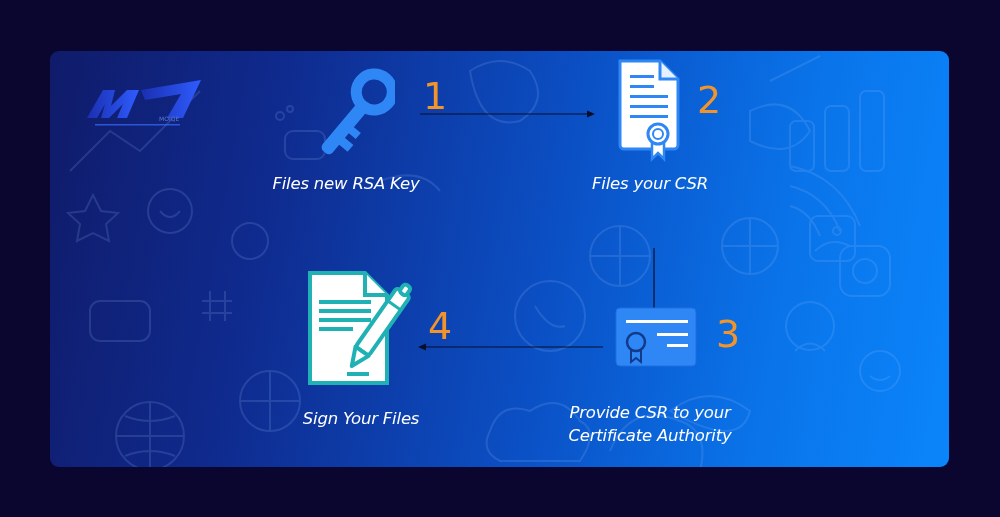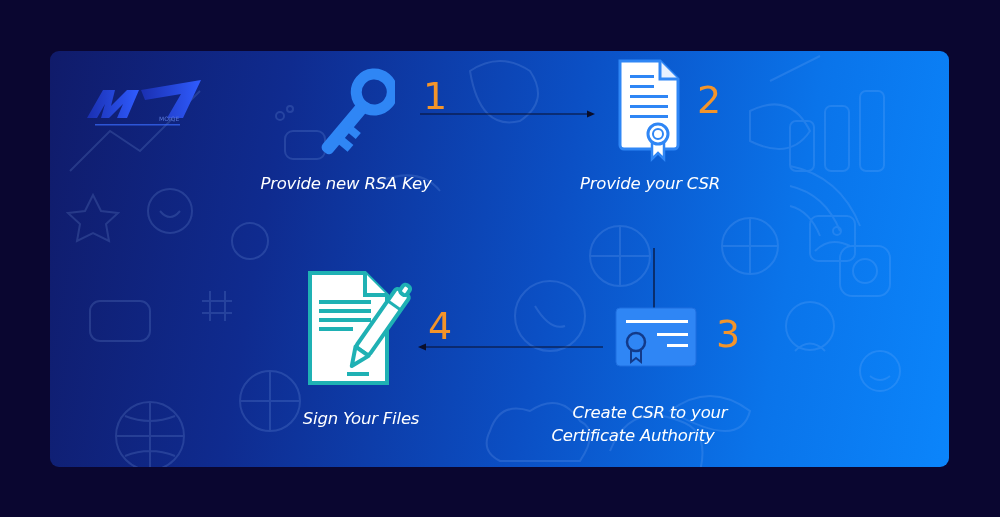--- a/index.html
+++ b/index.html
@@ -106,52 +106,52 @@
   <div>
     <svg class="step-icon" style="left:265px; top:12px;" width="80" height="104" viewBox="0 0 80 104">
       <g transform="rotate(40 40 52)">
         <circle cx="40" cy="22" r="18" fill="none" stroke="#2f86f5" stroke-width="11"></circle>
         <rect x="34" y="38" width="13" height="62" rx="5" fill="#2f86f5"></rect>
         <rect x="44" y="62" width="12" height="8" fill="#2f86f5"></rect>
         <rect x="44" y="76" width="14" height="9" fill="#2f86f5"></rect>
       </g>
     </svg>
     <div class="num" style="left:373px; top:26px;">1</div>
-    <div class="label" style="left:186px; top:123px; width:220px;">Provide new RSA Key</div>
+    <div class="label" style="left:186px; top:123px; width:220px;">Files new RSA Key</div>
   </div>
 
   <div>
     <svg class="step-icon" style="left:566px; top:8px;" width="66" height="106" viewBox="0 0 66 106">
       <path d="M4 2 H44 L62 20 V86 a4 4 0 0 1 -4 4 H8 a4 4 0 0 1 -4 -4 Z" fill="#ffffff" stroke="#2f86f5" stroke-width="3"></path>
       <path d="M44 2 V20 H62" fill="#e7f0ff" stroke="#2f86f5" stroke-width="3"></path>
       <rect x="14" y="16" width="24" height="3" fill="#2f86f5"></rect>
       <rect x="14" y="26" width="24" height="3" fill="#2f86f5"></rect>
       <rect x="14" y="36" width="38" height="3" fill="#2f86f5"></rect>
       <rect x="14" y="46" width="38" height="3" fill="#2f86f5"></rect>
       <rect x="14" y="56" width="38" height="3" fill="#2f86f5"></rect>
       <path d="M36 80 L36 100 L42 94 L48 100 L48 80Z" fill="#ffffff" stroke="#2f86f5" stroke-width="2.5"></path>
       <circle cx="42" cy="75" r="10" fill="#ffffff" stroke="#2f86f5" stroke-width="3"></circle>
       <circle cx="42" cy="75" r="5" fill="none" stroke="#2f86f5" stroke-width="2"></circle>
     </svg>
     <div class="num" style="left:647px; top:30px;">2</div>
-    <div class="label" style="left:505px; top:123px; width:190px;">Provide your CSR</div>
+    <div class="label" style="left:505px; top:123px; width:190px;">Files your CSR</div>
   </div>
 
   <div>
     <svg class="step-icon" style="left:565px; top:255px;" width="84" height="62" viewBox="0 0 84 62">
       <rect x="1" y="2" width="80" height="58" rx="4" fill="#2f86f5" stroke="#1f6fe0" stroke-width="1"></rect>
       <rect x="11" y="14" width="62" height="3" fill="#ffffff"></rect>
       <rect x="42" y="27" width="31" height="3" fill="#ffffff"></rect>
       <rect x="52" y="38" width="21" height="3" fill="#ffffff"></rect>
       <path d="M16 40 L16 56 L21 52 L26 56 L26 40Z" fill="#2f86f5" stroke="#123a8a" stroke-width="2"></path>
       <circle cx="21" cy="36" r="9" fill="#2f86f5" stroke="#123a8a" stroke-width="2.5"></circle>
     </svg>
     <div class="num" style="left:666px; top:264px;">3</div>
-    <div class="label" style="left:500px; top:352px; width:200px;">Create CSR to your</div>
-    <div class="label" style="left:483px; top:375px; width:200px;">Certificate Authority</div>
+    <div class="label" style="left:500px; top:352px; width:200px;">Provide CSR to your</div>
+    <div class="label" style="left:500px; top:375px; width:200px;">Certificate Authority</div>
   </div>
 
   <div>
     <svg class="step-icon" style="left:257px; top:219px;" width="118" height="118" viewBox="0 0 118 118">
       <path d="M3 3 H58 L80 25 V113 H3 Z" fill="#ffffff" stroke="#1fb1b4" stroke-width="4"></path>
       <path d="M58 3 V25 H80" fill="#ffffff" stroke="#1fb1b4" stroke-width="4"></path>
       <rect x="12" y="30" width="52" height="4" fill="#1fb1b4"></rect>
       <rect x="12" y="39" width="52" height="4" fill="#1fb1b4"></rect>
       <rect x="12" y="48" width="52" height="4" fill="#1fb1b4"></rect>
       <rect x="12" y="57" width="34" height="4" fill="#1fb1b4"></rect>

